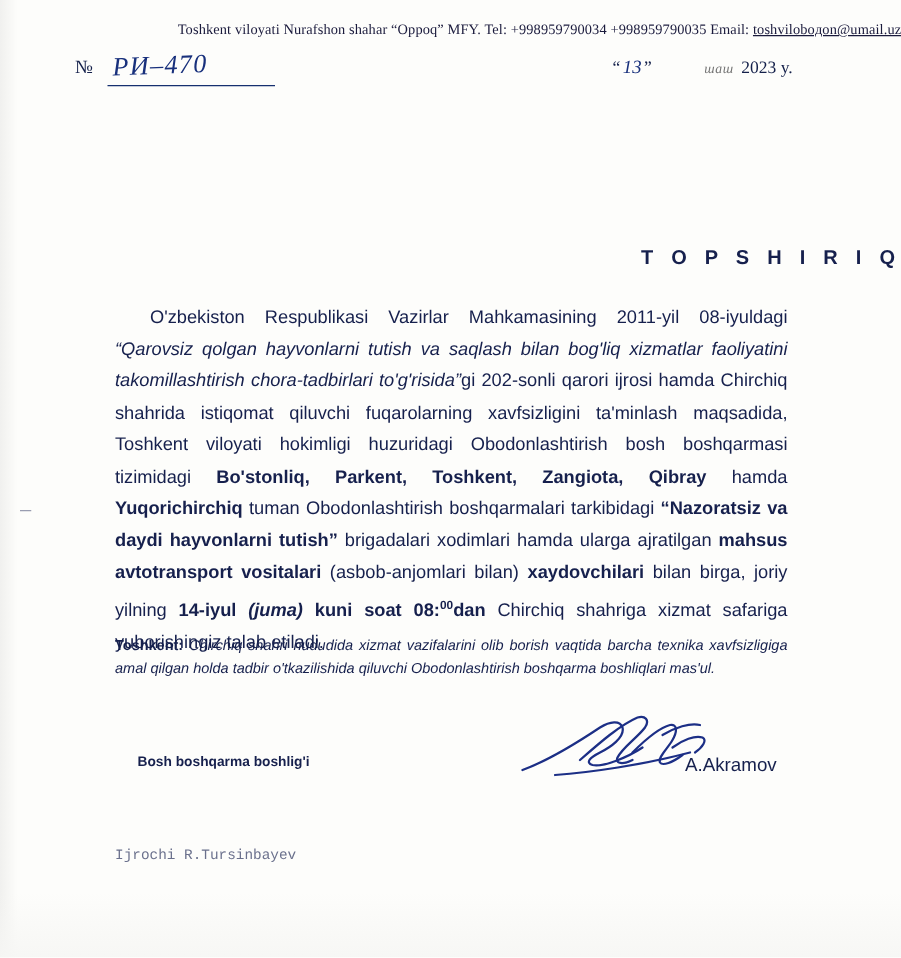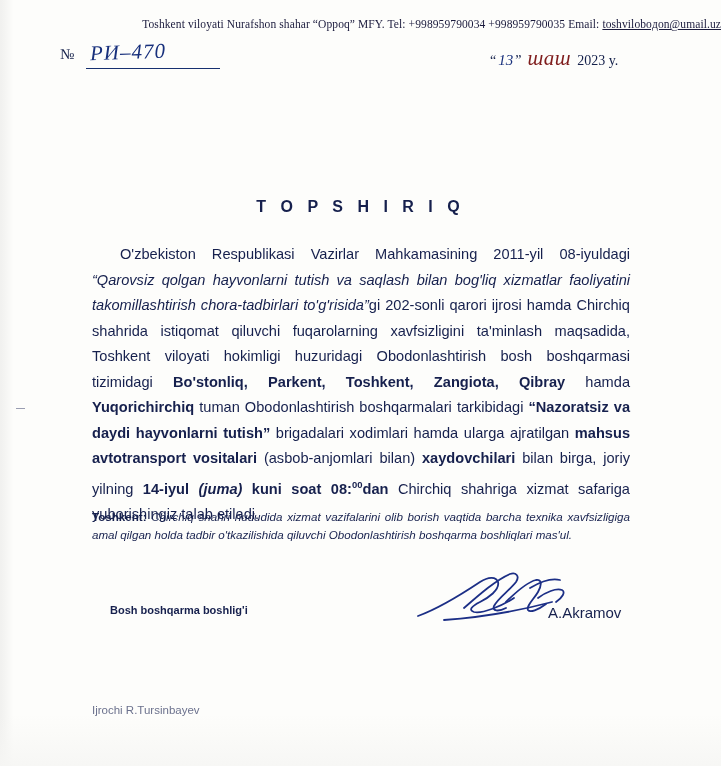--- a/index.html
+++ b/index.html
@@ -79,42 +79,43 @@
     white-space: nowrap;
   }
   .date-day {
     font-style: italic;
     color: #18307c;
     font-size: 15px;
     padding: 0 2px;
   }
   .date-month {
     font-style: italic;
-    color: #7f1d1d;
-    font-size: 21px;
+    color: #737373;
+    font-size: 11px;
     padding: 0 6px;
     letter-spacing: 0.5px;
+    margin-left: 36px;
   }
   .addressee {
     position: absolute;
     top: 82px;
     left: 406px;
     width: 290px;
     font-family: "Liberation Sans", sans-serif;
     font-weight: bold;
     font-size: 15.5px;
     line-height: 22px;
     color: #16204d;
   }
   .doc-title {
     position: absolute;
     top: 198px;
     left: 0;
     width: 721px;
-    text-align: center;
+    text-align: right;
     font-family: "Liberation Sans", sans-serif;
     font-weight: bold;
     font-size: 16px;
     letter-spacing: 5px;
     color: #16204d;
   }
   .body-text {
     position: absolute;
     top: 242px;
     left: 92px;
@@ -183,23 +184,23 @@
   }
   .signature {
     position: absolute;
     left: 410px;
     top: -32px;
     width: 180px;
     height: 64px;
   }
   .executor {
     position: absolute;
-    top: 704px;
+    top: 678px;
     left: 92px;
-    font-family: Liberation Sans, sans-serif;
+    font-family: Liberation Mono, monospace;
     font-size: 11.5px;
     color: #3a4268;
     opacity: 0.75;
   }
   .dash-left {
     position: absolute;
     left: 16px;
     top: 408px;
     width: 9px;
     height: 1.2px;

